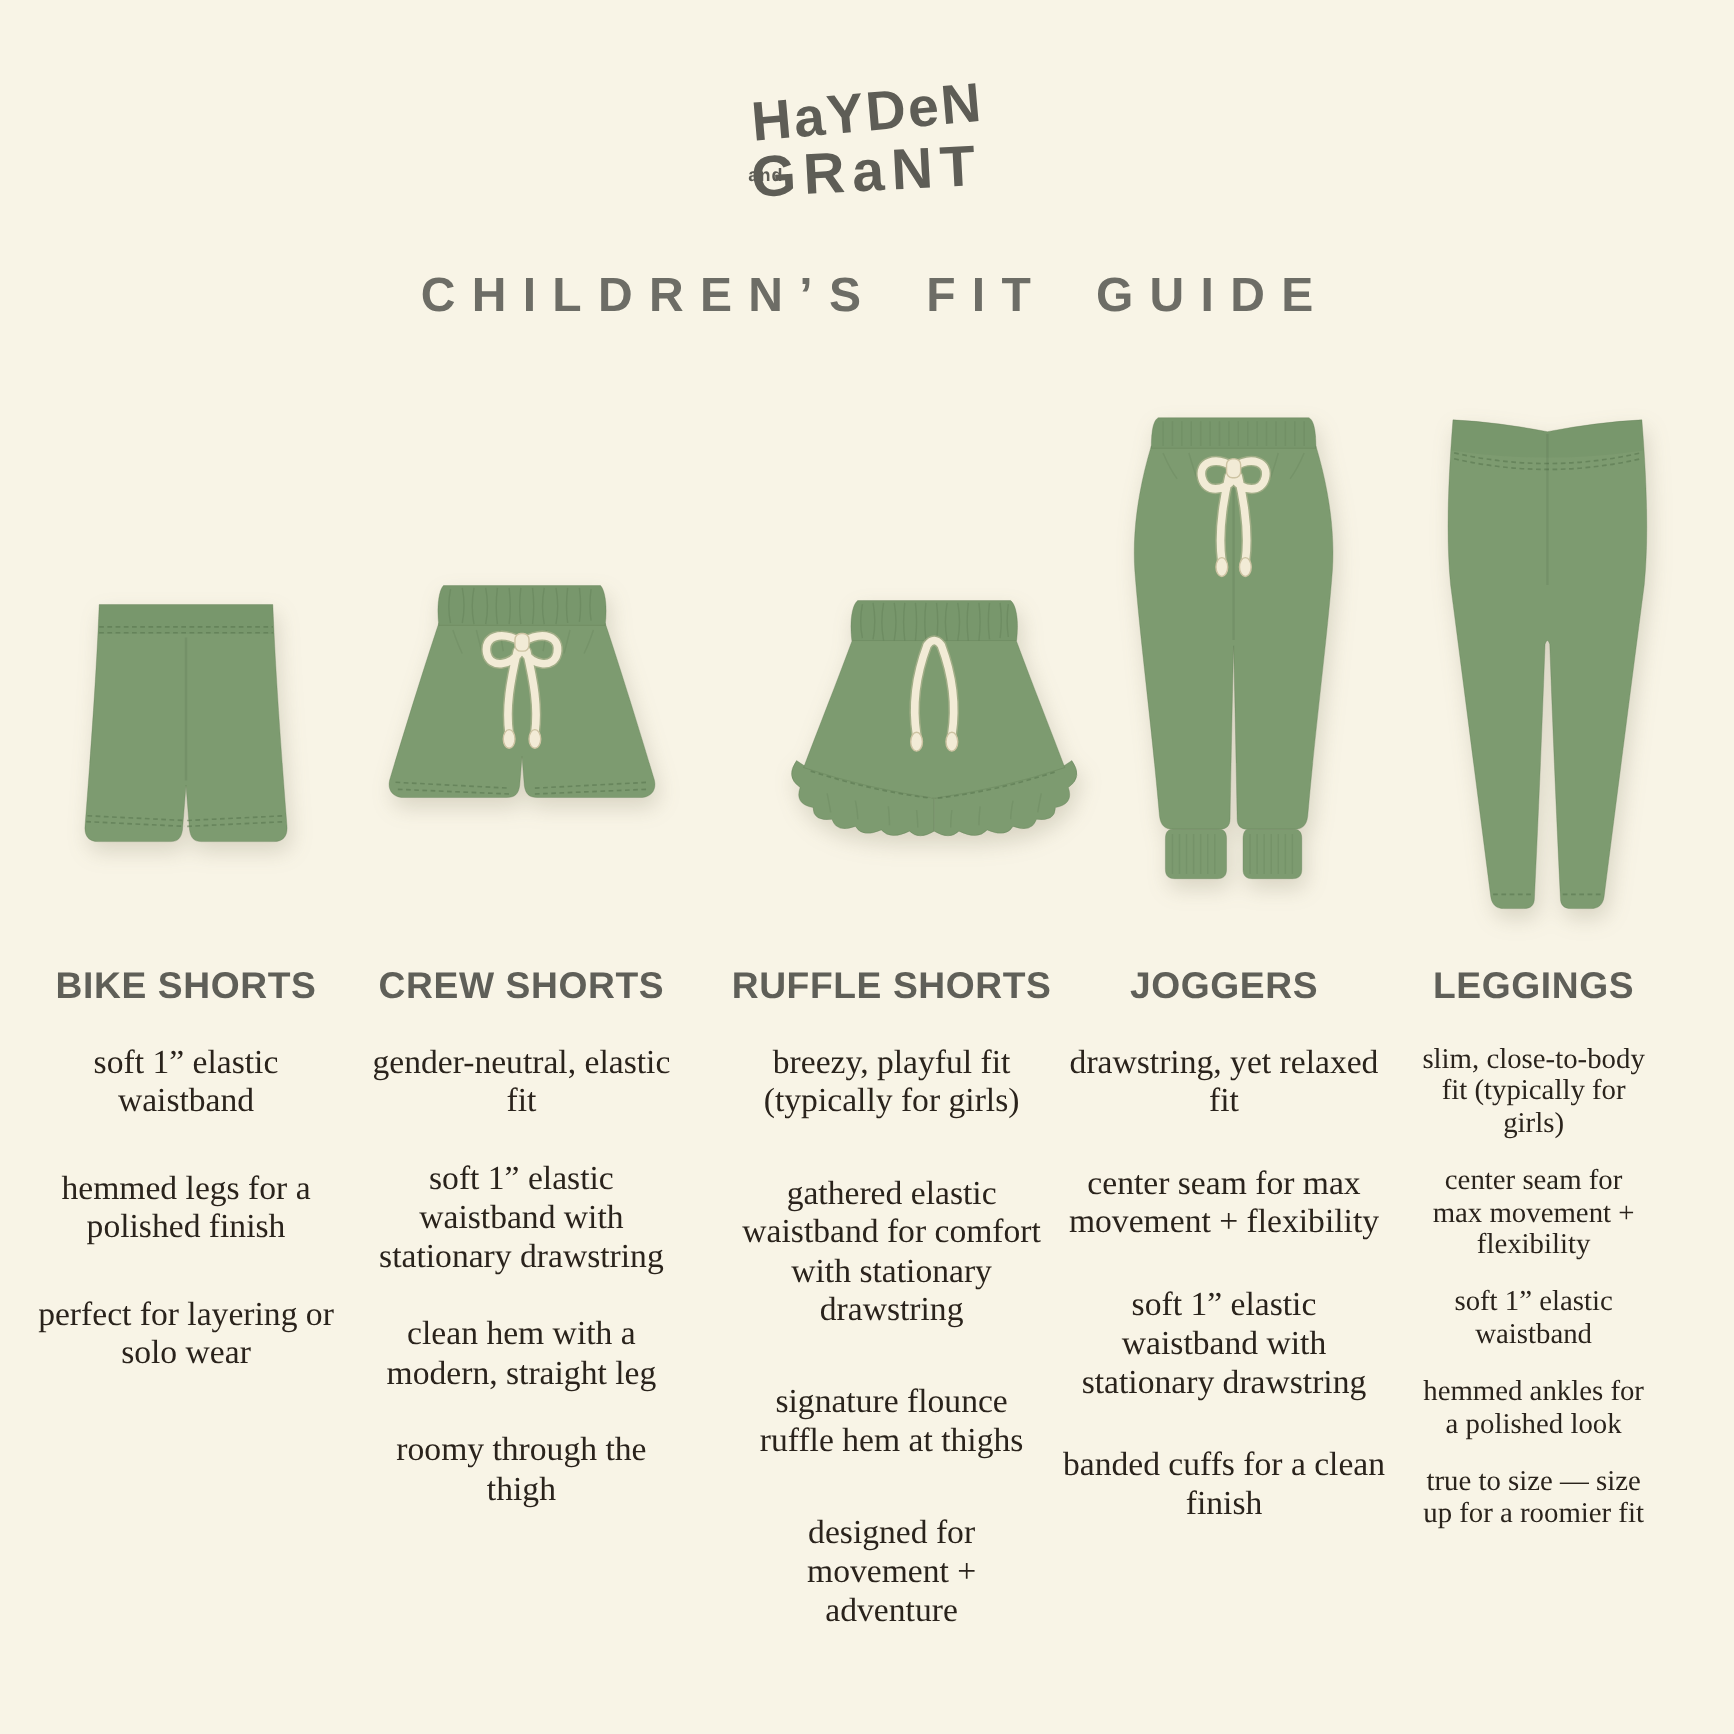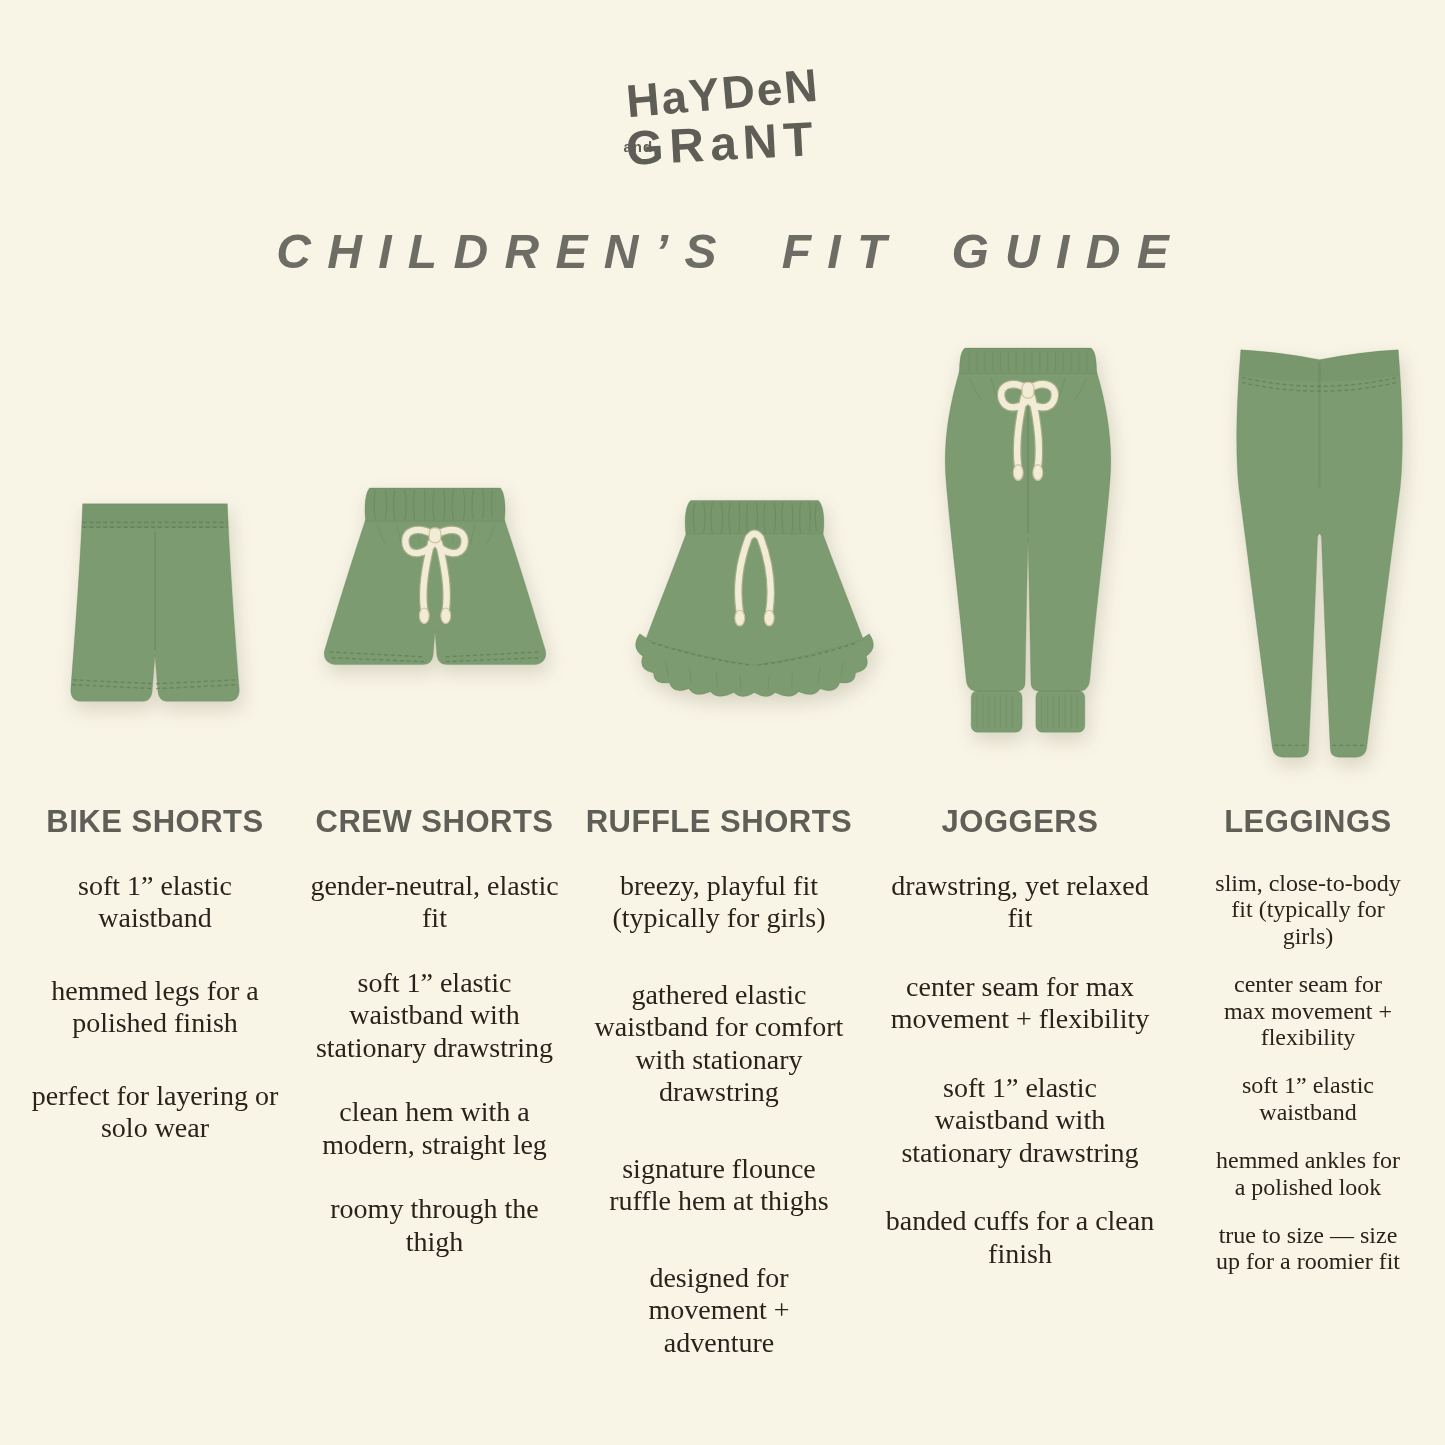--- a/index.html
+++ b/index.html
@@ -13,30 +13,30 @@
         width:250px;text-align:center;color:var(--logo,#5e5d56);}
   .logo-line1{display:inline-block;font-family:"Liberation Sans",sans-serif;
         font-weight:800;font-size:46px;letter-spacing:2px;transform:rotate(-5deg);}
   .logo-and{position:absolute;left:26px;top:56px;font-family:"Liberation Sans",sans-serif;
         font-weight:700;font-size:15px;letter-spacing:1px;margin-top:16px;}
   .logo-line2{display:inline-block;font-family:"Liberation Sans",sans-serif;
         font-weight:800;font-size:48px;letter-spacing:6px;transform:rotate(-3deg);
         margin-top:-4px;}
   
   .title{position:absolute;top:224px;left:0;width:100%;margin:0;text-align:center;
-        font-family:"Liberation Sans",sans-serif;font-weight:700;font-size:48px;
+        font-family:"Liberation Sans",sans-serif;font-weight:700;font-size:40px;
         letter-spacing:.34em;padding-left:.34em;box-sizing:border-box;
-        word-spacing:.4em;color:var(--title,#6d6d66);font-style:italic;}
+        word-spacing:.4em;color:var(--title,#6d6d66);}
   
   .col{position:absolute;top:330px;display:flex;flex-direction:column;align-items:center;}
   .c1{left:18px;width:274px;}
   .c2{left:292px;width:285px;}
-  .c3{left:572px;width:294px;}
+  .c3{left:596px;width:294px;}
   .c4{left:872px;width:296px;}
-  .c5{left:1188px;width:240px;}
+  .c5{left:1158px;width:240px;}
   .figure{height:432px;display:flex;align-items:flex-end;justify-content:center;width:100%;}
   .figure svg{filter:drop-shadow(3px 8px 9px rgba(95,88,60,.20));}
   .c1 .figure svg{margin-bottom:46px;}
   .c2 .figure svg{margin-bottom:70px;}
   .c3 .figure svg{margin-bottom:58px;transform:translateX(36px);}
   .c4 .figure svg{margin-bottom:8px;transform:translateX(8px);}
   .c5 .figure svg{margin-bottom:-6px;transform:translateX(12px);}
   .product-name{margin:42px 0 0 0;font-family:"Liberation Sans",sans-serif;
         font-weight:700;font-size:31px;letter-spacing:.5px;white-space:nowrap;
         color:var(--heading,#5f5f58);}

